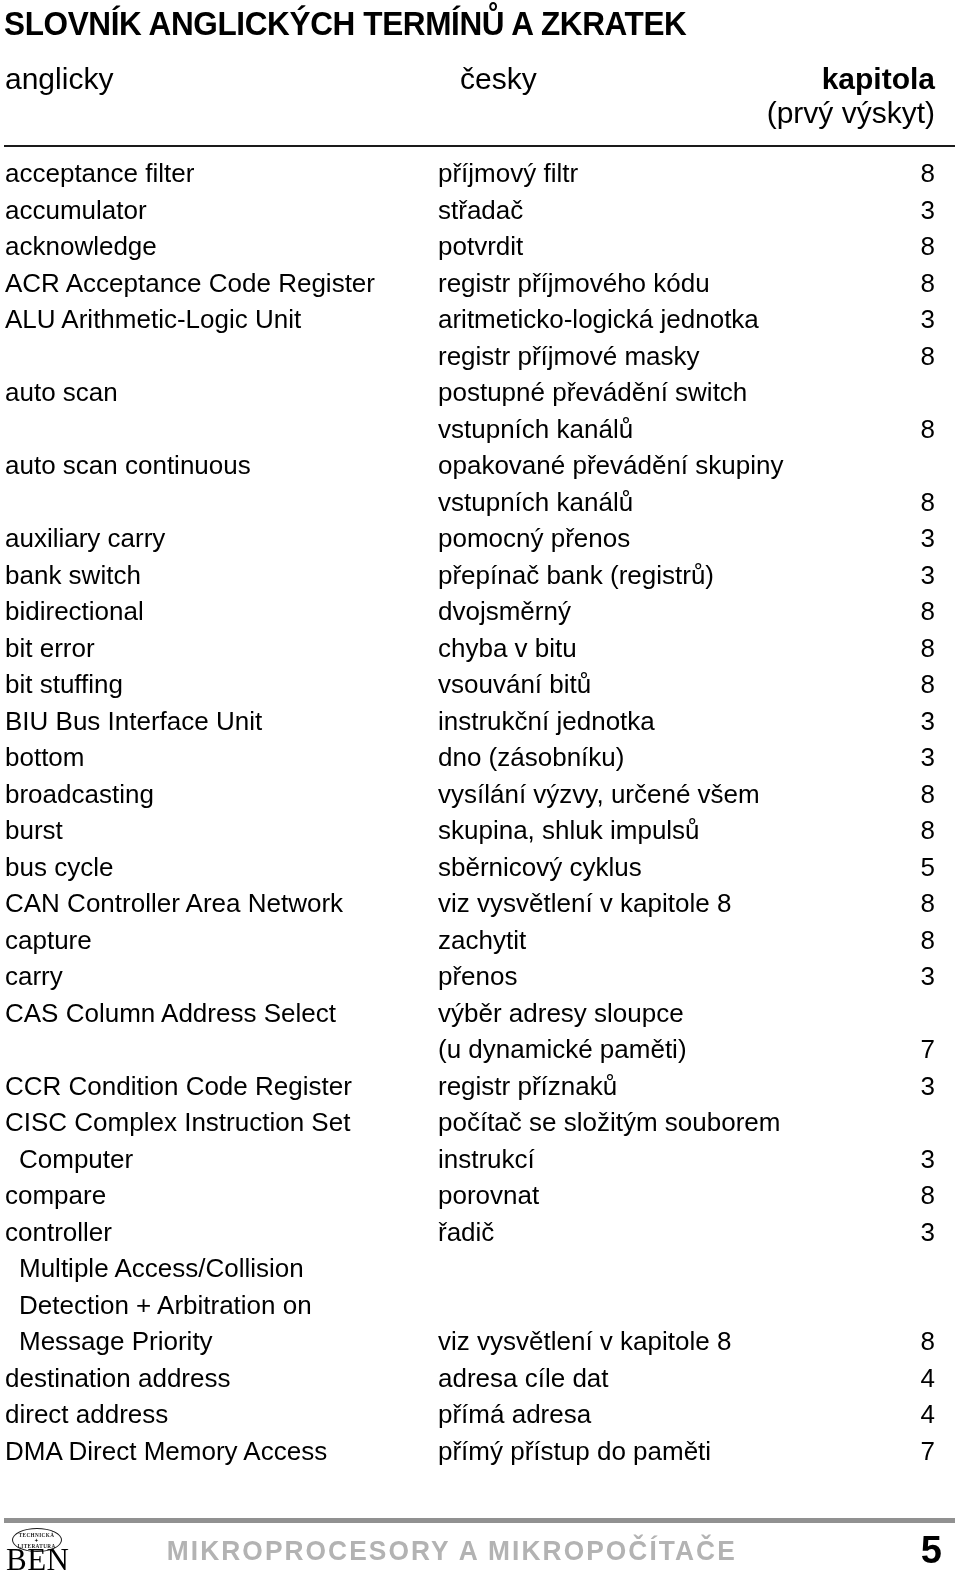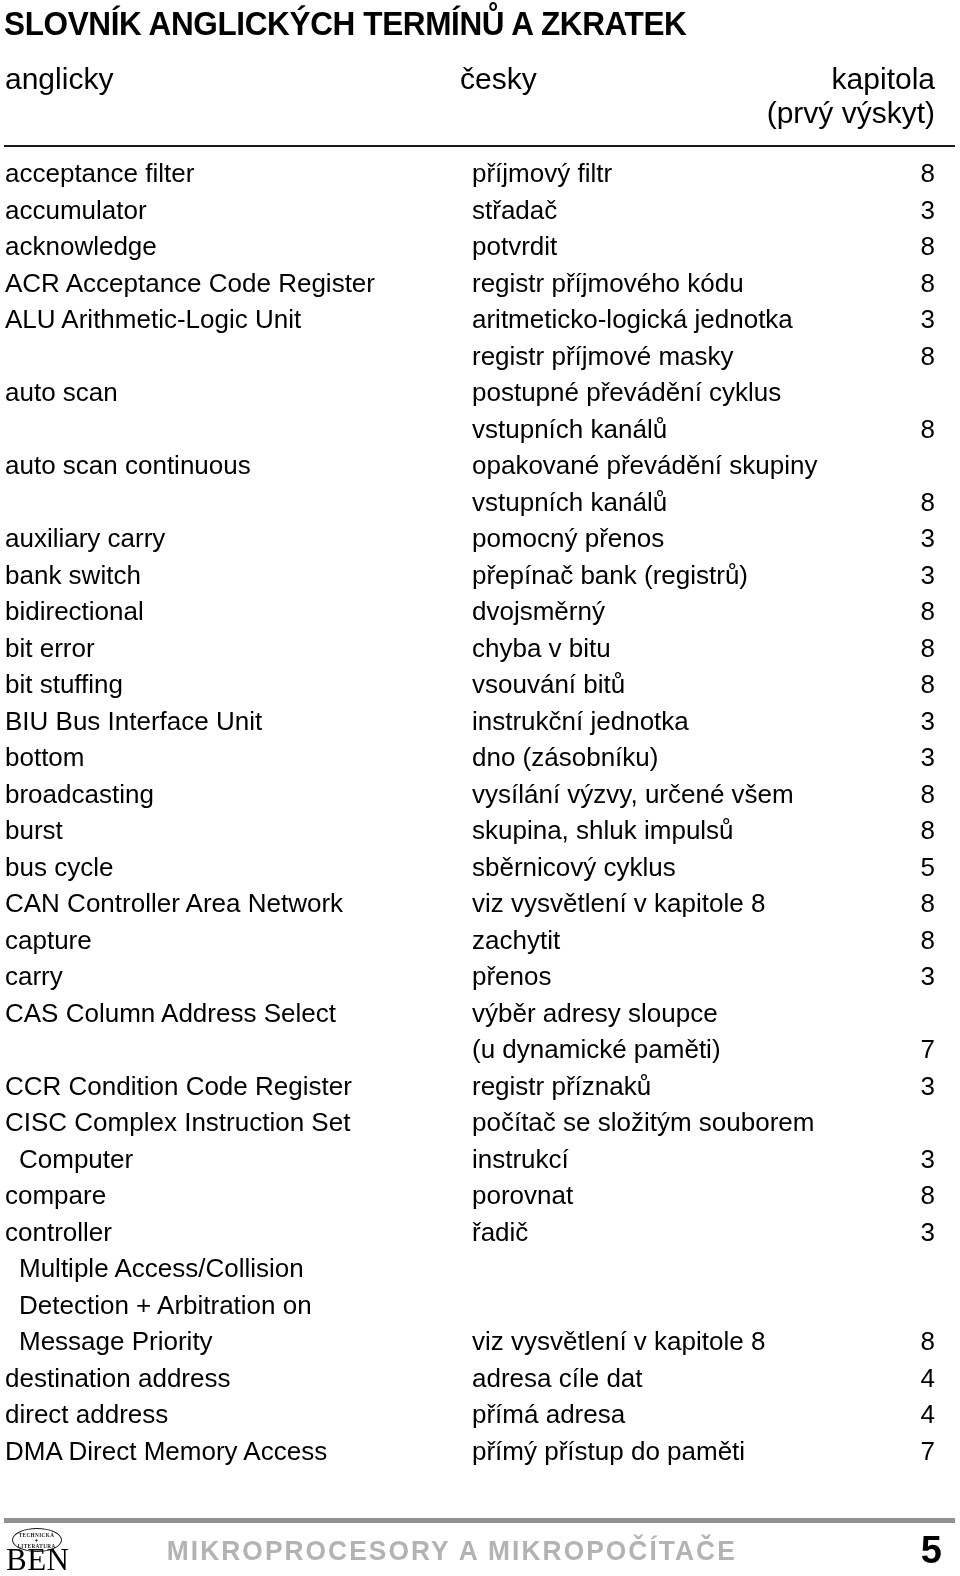--- a/index.html
+++ b/index.html
@@ -46,21 +46,21 @@
     height: 80px;
   }
   .hd {
     position: absolute;
     font-size: 30px;
     line-height: 34px;
     white-space: nowrap;
   }
   .hd-en  { left: 5px;  top: 0; }
   .hd-cs  { left: 460px; top: 0; }
-  .hd-ch  { right: 25px; top: 0;  text-align: center; }
+  .hd-ch  { right: 25px; top: 0;  text-align: center; font-weight: bold; }
   .hd-ch2 { right: 25px; top: 34px; }
 
   .header-rule {
     position: absolute;
     left: 4px;
     top: 145px;
     width: 951px;
     height: 2px;
     background: #1a1a1a;
   }
@@ -79,21 +79,21 @@
   }
   .cell {
     position: absolute;
     top: 0;
     font-size: 26px;
     line-height: 34px;
     white-space: nowrap;
   }
   .c-en  { left: 5px; }
   .c-en.indent { left: 19px; }
-  .c-cs  { left: 472px; }
+  .c-cs  { left: 438px; }
   .c-ch  { right: 25px; text-align: right; width: 40px; }
 
   
   .footer-rule {
     position: absolute;
     left: 4px;
     top: 1518px;
     width: 951px;
     height: 5px;
     background: #919191;
@@ -200,21 +200,21 @@
         <div class="cell c-en">ALU Arithmetic-Logic Unit</div>
         <div class="cell c-cs">aritmeticko-logická jednotka</div>
         <div class="cell c-ch">3</div>
       </div>
       <div class="grow">
         <div class="cell c-cs">registr příjmové masky</div>
         <div class="cell c-ch">8</div>
       </div>
       <div class="grow">
         <div class="cell c-en">auto scan</div>
-        <div class="cell c-cs">postupné převádění cyklus</div>
+        <div class="cell c-cs">postupné převádění switch</div>
         <div class="cell c-ch"></div>
       </div>
       <div class="grow">
         <div class="cell c-en"></div>
         <div class="cell c-cs">vstupních kanálů</div>
         <div class="cell c-ch">8</div>
       </div>
       <div class="grow">
         <div class="cell c-en">auto scan continuous</div>
         <div class="cell c-cs">opakované převádění skupiny</div>

